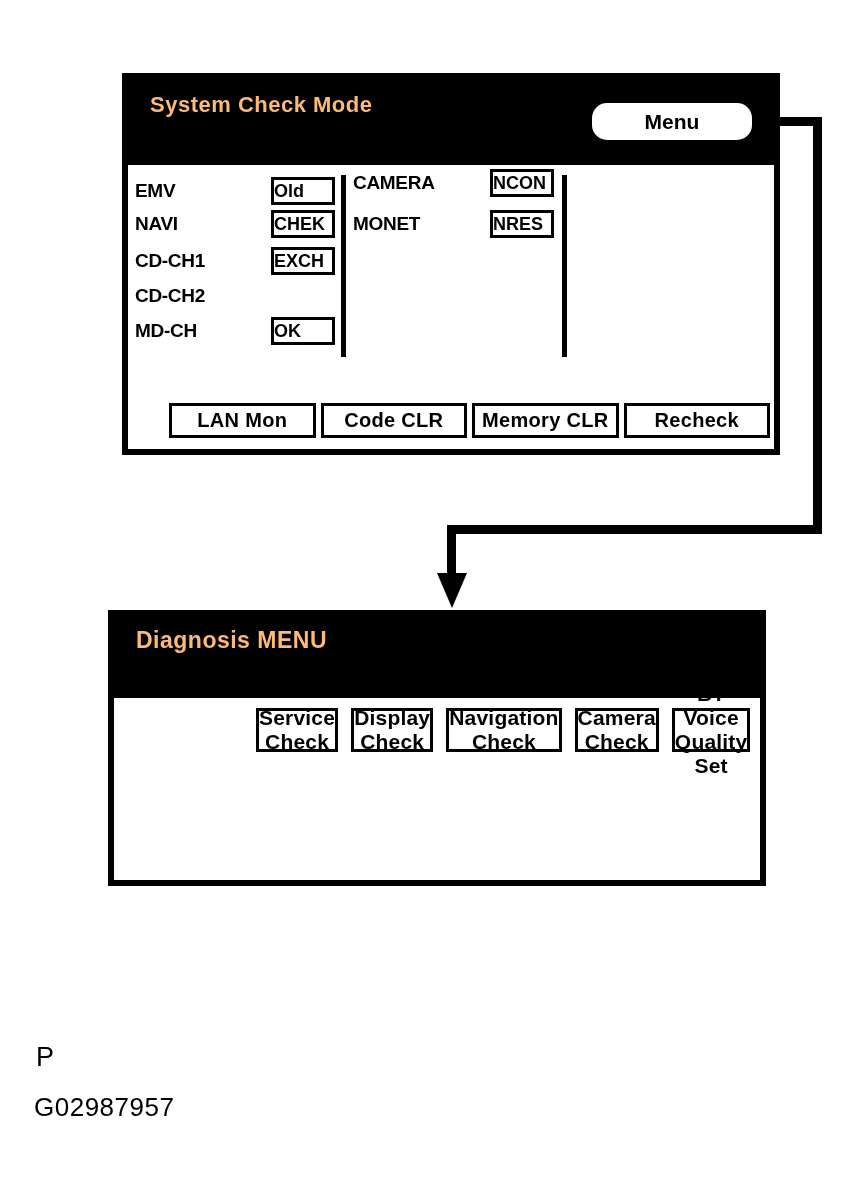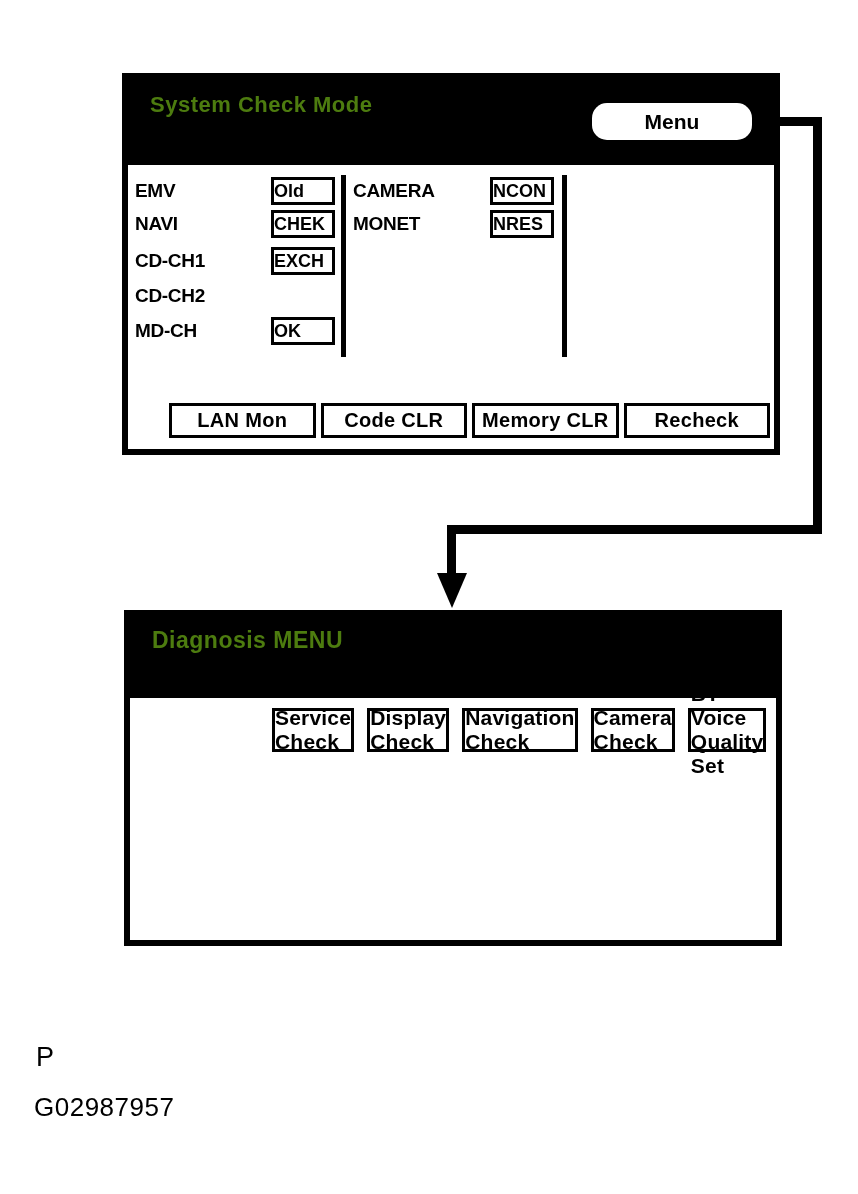--- a/index.html
+++ b/index.html
@@ -6,21 +6,21 @@
   html,body { background:#ffffff; }
   .page {
     position:relative; width:858px; height:1194px; background:#ffffff;
     font-family:"Liberation Sans", sans-serif; color:#000;
     overflow:hidden;
   }
   
   .panel { position:absolute; background:#000; }
   .panel-body { position:absolute; left:6px; right:6px; bottom:6px; background:#fff; }
   .panel-title {
-    position:absolute; color:#4d7c0f; font-weight:bold; white-space:nowrap;
+    position:absolute; color:#fdba74; font-weight:bold; white-space:nowrap;
     letter-spacing:0.5px;
   }
   
   #screen1 { left:122px; top:73px; width:658px; height:382px; }
   #screen1 .panel-title { left:28px; top:19px; font-size:22px; }
   #screen1 .panel-body { top:92px; }
   .menu-btn {
     position:absolute; left:470px; top:30px; width:160px; height:37px;
     background:#fff; color:#000; font-size:21px; font-weight:bold;
     display:flex; align-items:center; justify-content:center; cursor:default;border-radius:15px;
@@ -40,21 +40,21 @@
   .footer-btns {
     position:absolute; left:5px; right:4px; top:238px; height:35px;
     display:flex; gap:5px;margin-left:36px;
   }
   .footer-btn {
     flex:1; border:3px solid #000; background:#fff;
     font-size:20px; font-weight:bold; letter-spacing:0.3px;
     display:flex; align-items:center; justify-content:center; cursor:default;
   }
   
-  #screen2 { left:124px; top:610px; width:658px; height:336px; }
+  #screen2 { left:108px; top:610px; width:658px; height:276px;text-align:center; }
   #screen2 .panel-title { left:28px; top:17px; font-size:23px; }
   #screen2 .panel-body { top:88px; }
   .menu-list {
     position:absolute; left:142px; top:10px; width:362px;
     display:flex; flex-direction:row; gap:13px;
   }
   .menu-item {
     height:44px; border:3px solid #000; background:#fff;
     font-size:21px; font-weight:bold; letter-spacing:0.2px;
     display:flex; align-items:center; justify-content:center; cursor:default;
@@ -103,21 +103,21 @@
       <div class="chk-row" style="left:7px; top:117px; width:205px;">
         <div class="chk-label">CD-CH2</div>
       </div>
       <div class="chk-row" style="left:7px; top:152px; width:205px;">
         <div class="chk-label">MD-CH</div>
         <div class="chk-badge" style="left:136px;">OK</div>
       </div>
 
       <div class="vdivider" style="left:213px; top:10px; height:182px;"></div>
 
-      <div class="chk-row" style="left:225px; top:12px; width:205px;">
+      <div class="chk-row" style="left:225px; top:4px; width:205px;">
         <div class="chk-label">CAMERA</div>
         <div class="chk-badge" style="left:137px;">NCON</div>
       </div>
       <div class="chk-row" style="left:225px; top:45px; width:205px;">
         <div class="chk-label">MONET</div>
         <div class="chk-badge" style="left:137px;">NRES</div>
       </div>
 
       <div class="vdivider" style="left:434px; top:10px; height:182px;"></div>
 

